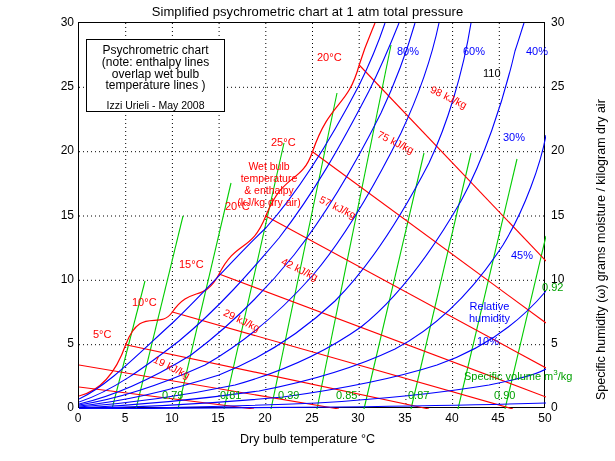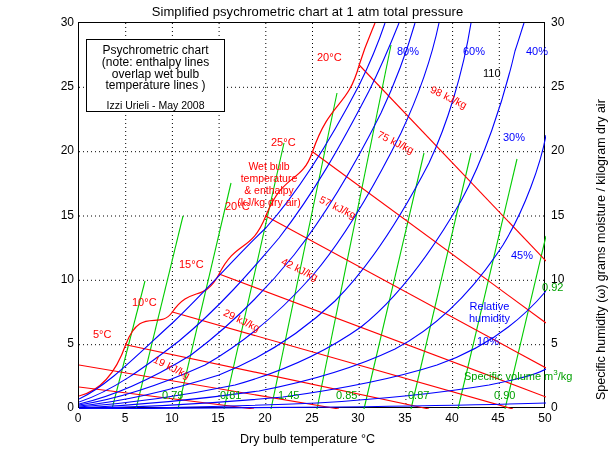--- a/index.html
+++ b/index.html
@@ -202,21 +202,21 @@
 
     <div class="anno red f10" style="left:78px;top:330px;transform:rotate(26deg);transform-origin:0 0;">19 kJ/kg</div>
     <div class="anno red f10" style="left:148px;top:283px;transform:rotate(26deg);transform-origin:0 0;">29 kJ/kg</div>
     <div class="anno red f10" style="left:206px;top:232px;transform:rotate(26deg);transform-origin:0 0;">42 kJ/kg</div>
     <div class="anno red f10" style="left:244px;top:170px;transform:rotate(26deg);transform-origin:0 0;">57 kJ/kg</div>
     <div class="anno red f10" style="left:302px;top:105px;transform:rotate(26deg);transform-origin:0 0;">75 kJ/kg</div>
     <div class="anno red f10" style="left:355px;top:60px;transform:rotate(26deg);transform-origin:0 0;">98 kJ/kg</div>
 
     <div class="anno green f11" style="left:50px;top:366px;">0.79</div>
     <div class="anno green f11" style="left:108px;top:366px;">0.81</div>
-    <div class="anno green f11" style="left:166px;top:366px;">1.45</div>
+    <div class="anno green f11" style="left:166px;top:366px;">0.39</div>
     <div class="anno green f11" style="left:224px;top:366px;">0.85</div>
     <div class="anno green f11" style="left:296px;top:366px;">0.87</div>
     <div class="anno green f11" style="left:382px;top:366px;">0.90</div>
     <div class="anno green f11" style="left:430px;top:258px;">0.92</div>
 
     <div class="anno green f11" style="left:352px;top:345px;">
       <span>Specific volume m</span><sup>3</sup><span>/kg</span>
     </div>
 
   </div>

